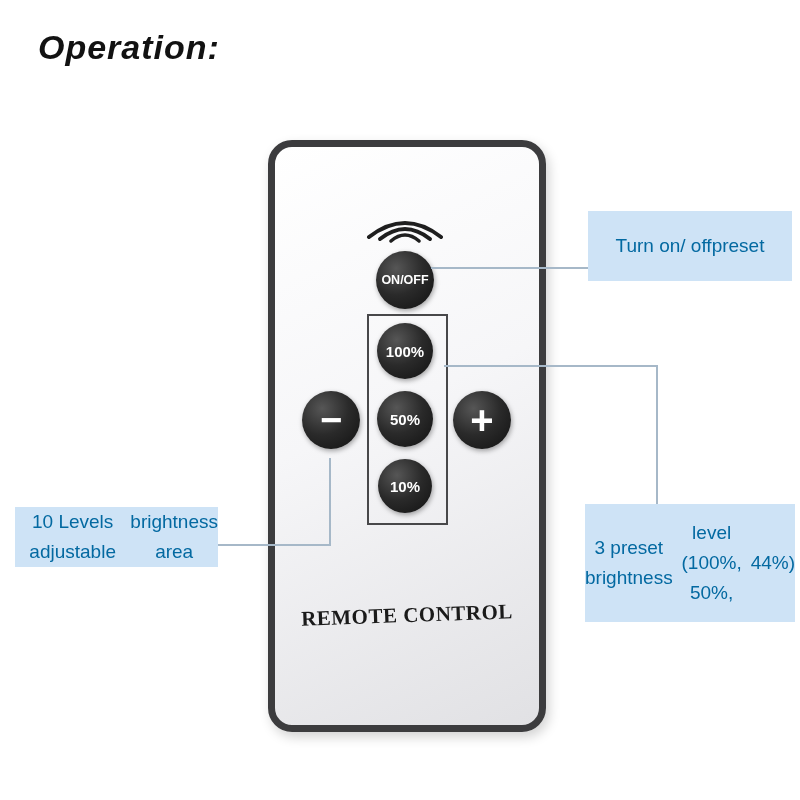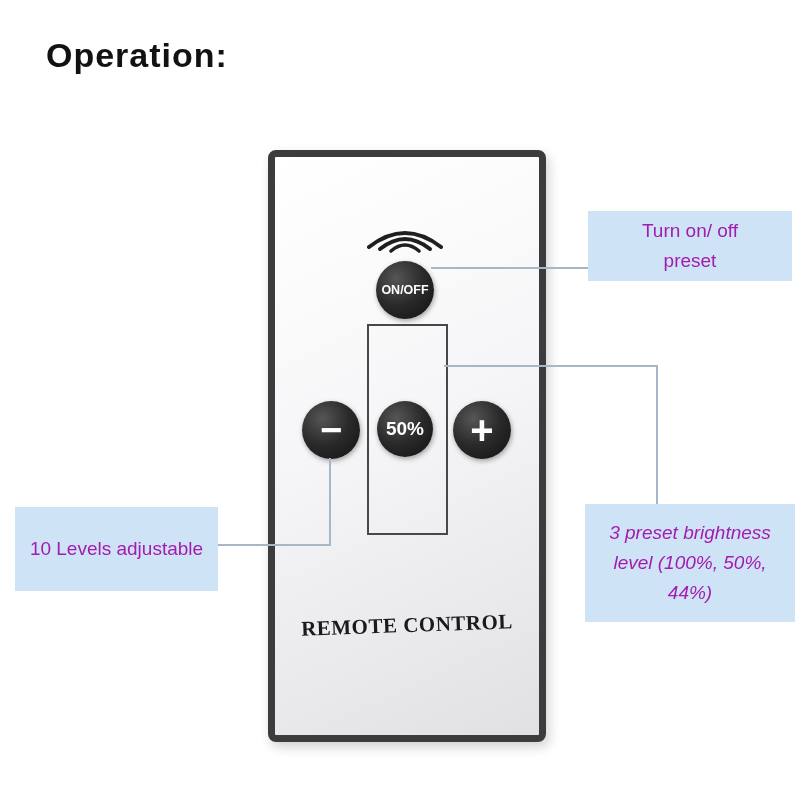--- a/index.html
+++ b/index.html
@@ -8,37 +8,38 @@
     width: 800px;
     height: 800px;
     background: #ffffff;
     overflow: hidden;
     font-family: "Liberation Sans", sans-serif;
   }
   .page-title {
     position: absolute;
     left: 34px;
     top: 24px;
-    margin: 12px;
+    margin: 4px;
     font-size: 34px;
     font-weight: 600;
     letter-spacing: 1px;
     color: #121212;
     font-family: "Liberation Sans", sans-serif;
+    font-style: italic;
   }
   
   .remote {
     position: absolute;
     left: 268px;
-    top: 150px;
+    top: 140px;
     width: 278px;
     height: 592px;
     box-sizing: border-box;
     border: 7px solid #3c3c3e;
-    border-radius: 8px;
+    border-radius: 24px;
     background: linear-gradient(155deg, #ffffff 0%, #f6f6f8 45%, #e1e1e4 100%);
     box-shadow: 3px 5px 12px rgba(0,0,0,0.18);
   }
   .ir-signal {
     position: absolute;
     left: 86px;
     top: 60px;
   }
   .ir-signal path {
     fill: none;
@@ -51,21 +52,21 @@
     background: radial-gradient(circle at 35% 30%, #565656 0%, #2a2a2a 48%, #111111 100%);
     color: #ffffff;
     display: flex;
     align-items: center;
     justify-content: center;
     font-weight: bold;
     box-shadow: 1px 2px 5px rgba(0,0,0,0.35);
   }
   .btn-power { left:101px; top:104px; width:58px; height:58px; font-size:12.5px; }
   .btn-100   { left:102px; top:176px; width:56px; height:56px; font-size:15px; }
-  .btn-50    { left:102px; top:244px; width:56px; height:56px; font-size:19px; }
+  .btn-50    { left:102px; top:244px; width:56px; height:56px; font-size:15px; }
   .btn-10    { left:103px; top:312px; width:54px; height:54px; font-size:15px; }
   .btn-minus { left:27px;  top:244px; width:58px; height:58px; font-size:38px; font-weight:600; }
   .btn-plus  { left:178px; top:244px; width:58px; height:58px; font-size:40px; font-weight:600; }
   .btn span { pointer-events:none; }
   .preset-outline {
     position: absolute;
     left: 92px;
     top: 167px;
     width: 77px;
     height: 207px;
@@ -91,32 +92,32 @@
   }
   .line-power     { left:431px; top:267px; width:157px; height:2px; }
   .line-presets-h { left:444px; top:365px; width:214px; height:2px; }
   .line-presets-v { left:656px; top:365px; width:2px;  height:141px; }
   .line-levels-v  { left:329px; top:458px; width:2px;  height:88px; }
   .line-levels-h  { left:217px; top:544px; width:114px; height:2px; }
   
   .callout {
     position: absolute;
     background: #cee3f6;
-    color: #a21caf;
+    color: #0369a1;
     display: flex;
-    flex-direction: column;
+    flex-direction: row;
     align-items: center;
     justify-content: center;
     text-align: center;
     font-size: 19px;
     line-height: 30px;
   }
   .callout-power   { left:588px; top:211px; width:204px; height:70px; }
-  .callout-levels  { left:15px;  top:507px; width:203px; height:84px; }
-  .callout-presets { left:585px; top:504px; width:210px; height:118px;font-style:italic; }
+  .callout-levels  { left:15px;  top:507px; width:203px; height:60px; }
+  .callout-presets { left:585px; top:504px; width:210px; height:118px; }
 </style>
 </head>
 <body>
 
 <div class="page">
 
   <h1 class="page-title">Operation:</h1>
 
   <div class="remote">
 
@@ -125,22 +126,28 @@
       <path d="M19 32 Q44 12 69 32" stroke-width="4"></path>
       <path d="M30 34 Q44 22 58 34" stroke-width="3.5"></path>
     </svg>
 
     <div class="btn btn-power">
       <span>ON/OFF</span>
     </div>
 
     <div class="preset-outline"></div>
 
+    <div class="btn btn-100">
+      <span>100%</span>
+    </div>
     <div class="btn btn-50">
       <span>50%</span>
+    </div>
+    <div class="btn btn-10">
+      <span>10%</span>
     </div>
 
     <div class="btn btn-minus">
       <span>−</span>
     </div>
     <div class="btn btn-plus">
       <span>+</span>
     </div>
 
     <div class="brand-label">REMOTE CONTROL</div>
@@ -152,20 +159,21 @@
   <div class="line line-levels-v"></div>
   <div class="line line-levels-h"></div>
 
   <div class="callout callout-power">
     <div>Turn on/ off</div>
     <div>preset</div>
   </div>
 
   <div class="callout callout-levels">
     <div>10 Levels adjustable</div>
+    <div>brightness area</div>
   </div>
 
   <div class="callout callout-presets">
     <div>3 preset brightness</div>
     <div>level (100%, 50%,</div>
     <div>44%)</div>
   </div>
 
 </div>
 

